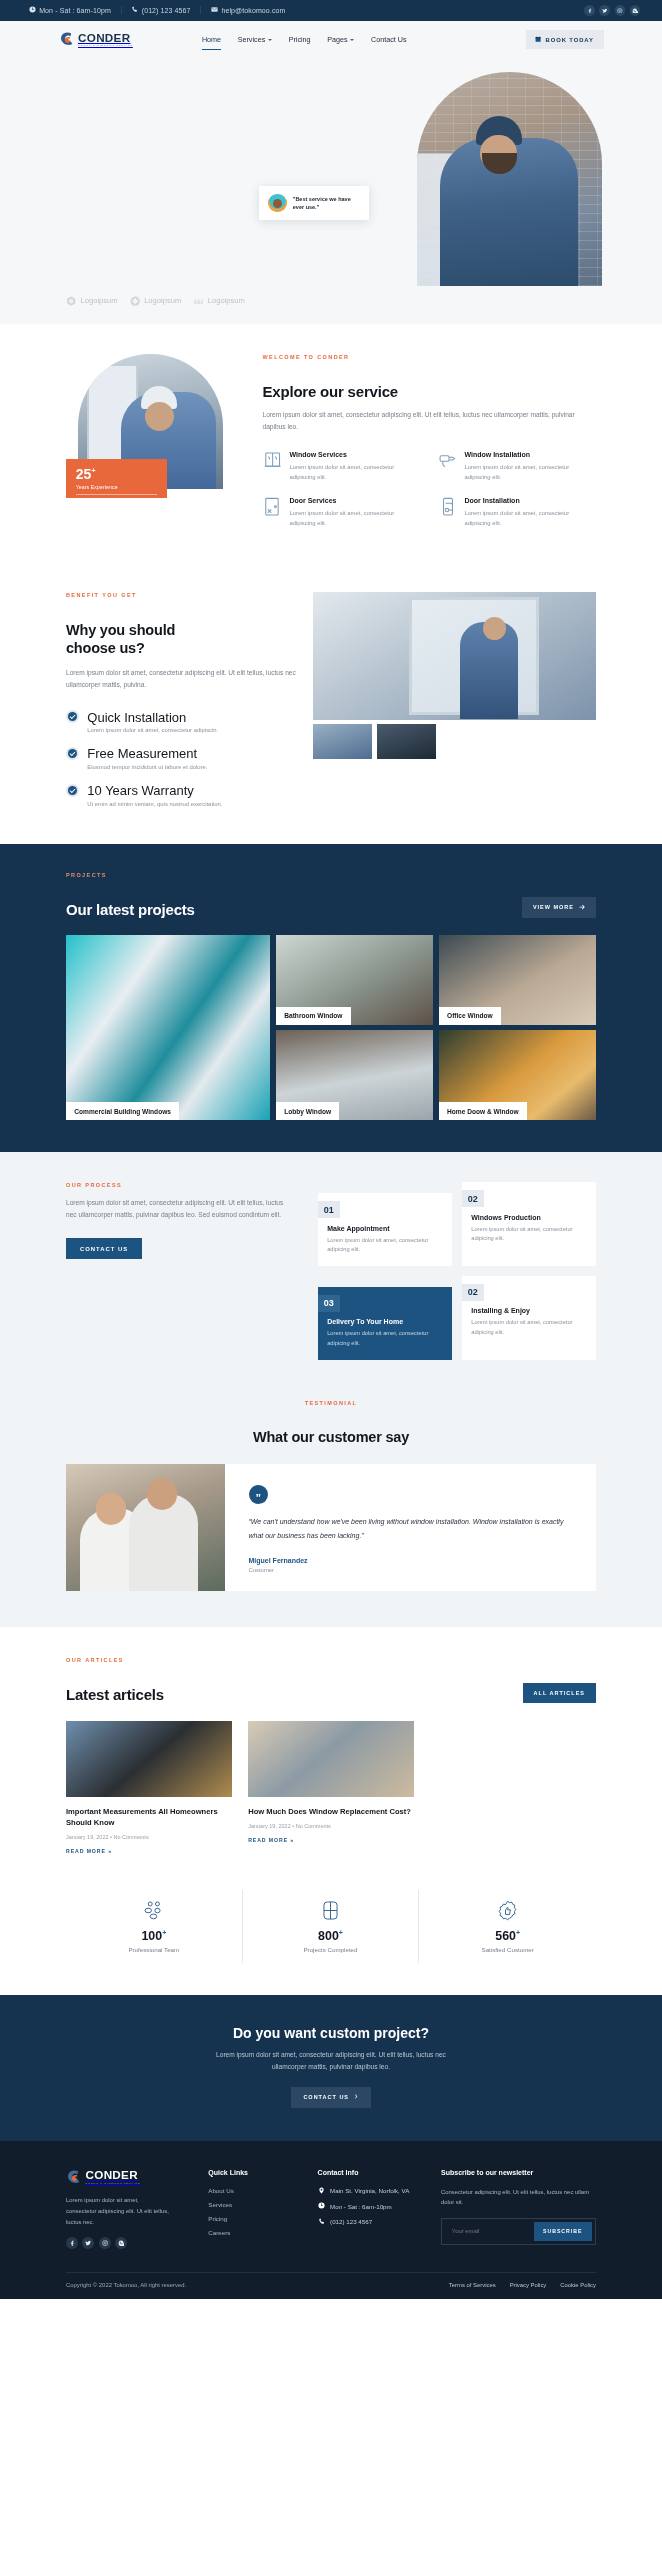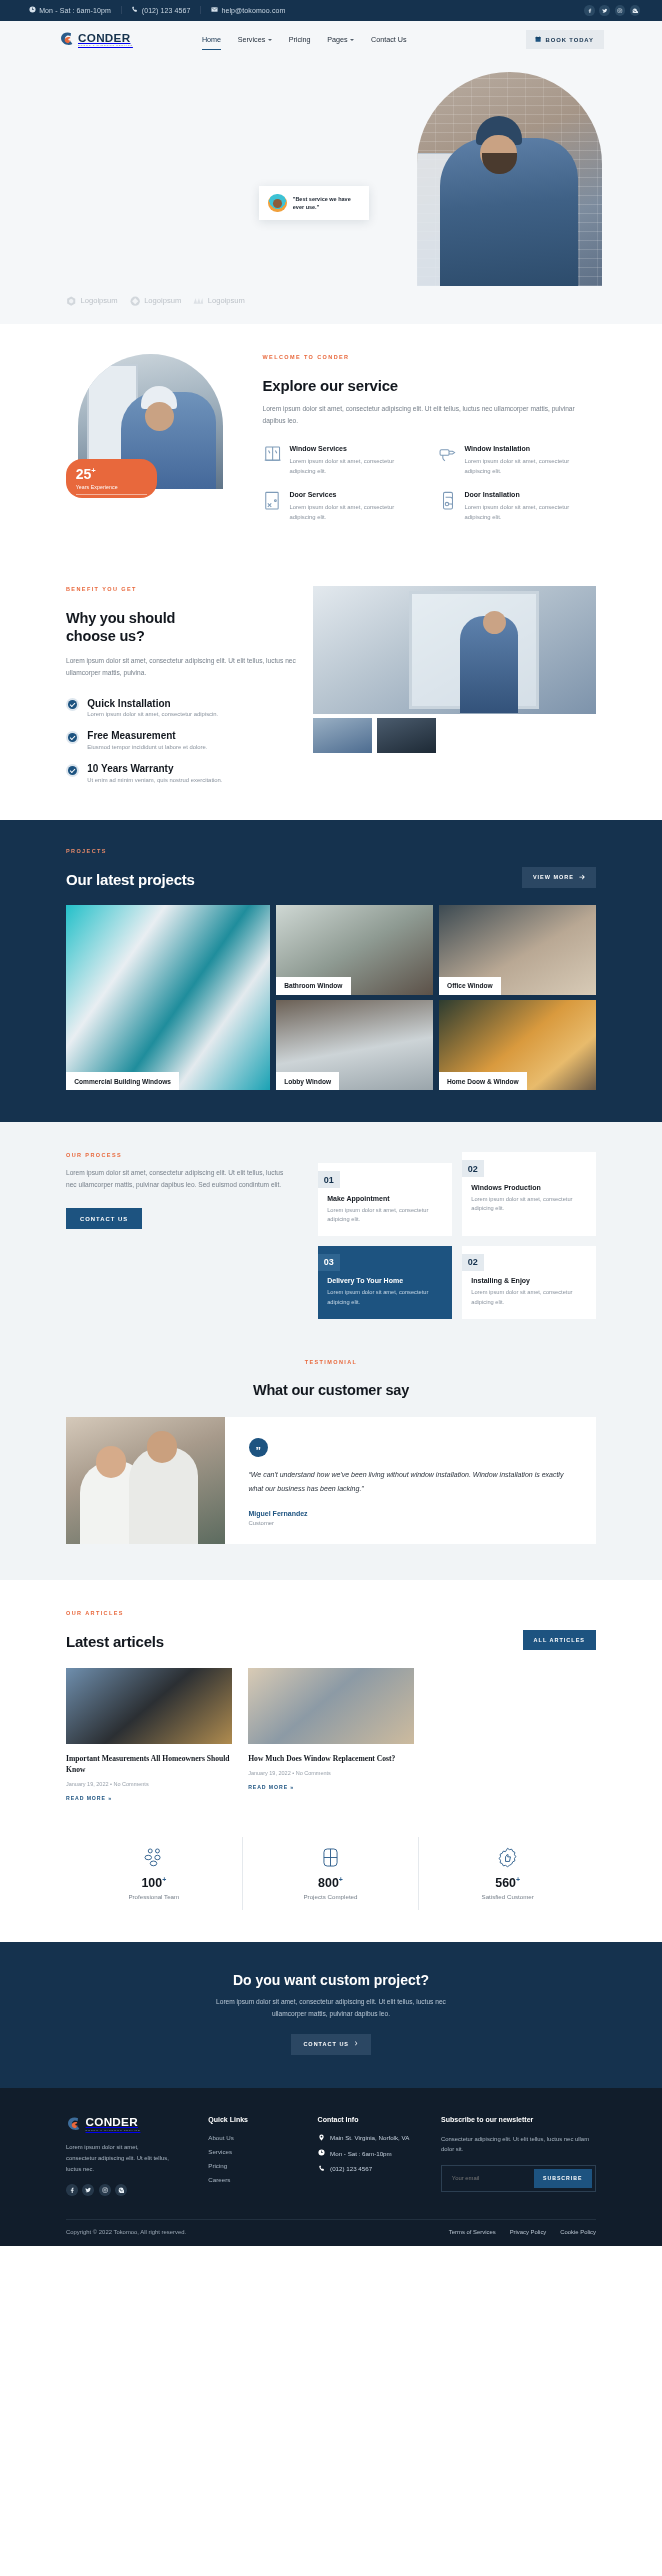--- a/index.html
+++ b/index.html
@@ -92,48 +92,48 @@
   .explore-left { position:relative; width:173px; flex:none; }
   .ex-photo {
     width:145px; height:135px; border-radius:72px 72px 0 0; overflow:hidden; position:relative;
     background:linear-gradient(170deg,#cfd8de 0%,#9fb0bd 45%,#5f7489 100%); margin-left:12.4px;
   }
   .ex-photo .w { position:absolute; left:8.3px; top:9.7px; width:51px; height:97px; background:#e6ecf1; border:2.1px solid #c3ced8;}
   .ex-photo .p { position:absolute; left:43px; bottom:0; width:95px; height:97px; background:linear-gradient(180deg,#6f93bb 0%,#44689a 100%); border-radius:37px 30px 0 0;}
   .ex-photo .hh { position:absolute; left:63px; top:32px; width:36px; height:23px; background:#e9eef3; border-radius:18px 18px 3.5px 3.5px;}
   .ex-photo .ff { position:absolute; left:67px; top:48px; width:29px; height:29px; background:#c9a283; border-radius:14.5px;}
   .exp-badge {
-    position:absolute; left:0; top:105px; background:#e8683c; color:#fff; width:91px; padding:8.3px 7px 7.6px 9.7px;border-radius:16px;
+    position:absolute; left:0; top:105px; background:#e8683c; color:#fff; width:101px; padding:8.3px 7px 7.6px 9.7px;
   }
   .exp-badge .num { font-size:14px; font-weight:bold; line-height:1; }
   .exp-badge .num sup { font-size:7.6px; }
   .exp-badge .lbl { font-size:5.2px; margin-top:2.8px; letter-spacing:0.1px;}
   .exp-badge:after { content:""; position:absolute; left:9.7px; right:9.7px; bottom:3.5px; height:0.7px; background:rgba(255,255,255,.5);}
 
   .eyebrow { font-size:5.5px; letter-spacing:1.4px; color:#e8683c; font-weight:bold; text-transform:uppercase; }
-  .sec-title { font-size:15px; font-weight:bold; color:#13181f; margin-top:17px; letter-spacing:-0.2px;}
+  .sec-title { font-size:15px; font-weight:bold; color:#13181f; margin-top:23px; letter-spacing:-0.2px;}
   .sec-desc { font-size:6.6px; line-height:1.85; color:#77808b; margin-top:9px; }
   .svc-grid { display:grid; grid-template-columns:1fr 1fr; gap:15px 16.6px; margin-top:18px; }
   .svc { display:flex; gap:7.6px; }
   .svc-ic { width:19.3px; height:19.3px; flex:none; }
   .svc-ic svg { width:19.3px; height:19.3px; stroke:#7e9bb8; fill:none; stroke-width:1.5; }
   .svc h4 { font-size:7px; font-weight:bold; color:#13181f; }
   .svc p { font-size:5.9px; line-height:1.7; color:#8a939e; margin-top:3.5px; }
 
   
   .why { padding:28px 0 37px; background:#fff; }
   .why .wrap { display:flex; gap:12px; align-items:flex-start;justify-content:space-between; }
   .why-left { width:235px; }
   .why .sec-title { font-size:14.5px; line-height:1.3; }
   .benefits { margin-top:18px; display:flex; flex-direction:column; gap:13px; }
   .ben { display:flex; gap:8.3px; align-items:flex-start; }
   .ben-ic { width:13px; height:13px; border-radius:50%; background:#dde6ee; display:flex; align-items:center; justify-content:center; flex:none; margin-top:0.7px;}
   .ben-ic i { width:9px; height:9px; border-radius:50%; background:#1d5380; display:block; position:relative;}
   .ben-ic i:after { content:""; position:absolute; left:2.4px; top:2.8px; width:3.5px; height:1.7px; border-left:1px solid #fff; border-bottom:1px solid #fff; transform:rotate(-45deg);}
-  .ben h4 { font-size:10px; font-weight:bold; color:#13181f;}
+  .ben h4 { font-size:13px; font-weight:normal; color:#13181f;}
   .ben p { font-size:5.9px; color:#8a939e; margin-top:2.8px;}
   .why-right { flex:1; }
   .why-main {
     height:128px; background:linear-gradient(150deg,#e3e9ee 0%,#b9c6d1 40%,#7d93ab 100%); position:relative; overflow:hidden;
   }
   .why-main .win { position:absolute; left:34%; top:5.5px; width:46%; height:92%; background:rgba(238,244,248,.75); border:3.5px solid #c9d4dd;}
   .why-main .per { position:absolute; left:52%; top:30px; width:58px; height:97px; background:linear-gradient(180deg,#5e82ad 0%,#33527a 100%); border-radius:23.5px 19.3px 0 0;}
   .why-main .hd { position:absolute; left:60%; top:25px; width:23.5px; height:23.5px; border-radius:11.7px; background:#caa385;}
   .why-thumbs { display:grid; grid-template-columns:1fr 1fr; gap:4.1px; margin-top:4.1px; width:123px; }
   .why-thumbs div { height:35px; }
@@ -169,21 +169,21 @@
   .proc-grid { flex:1; display:grid; grid-template-columns:1fr 1fr; gap:9.7px; }
   .pcard { background:#fff; padding:9.7px 9.7px 11px; position:relative; }
   .pcard .pnum { display:inline-block; background:#e4eaef; color:#15324e; font-size:9px; font-weight:bold; padding:3.5px 6.2px; margin:-9.7px 0 6.2px -9.7px;}
   .pcard h4 { font-size:7px; font-weight:bold; color:#13181f; }
   .pcard p { font-size:5.7px; line-height:1.7; color:#8a939e; margin-top:4.1px; }
   .pcard.dark { background:#1d5380; color:#fff; }
   .pcard.dark .pnum { background:#2f6591; color:#fff; }
   .pcard.dark h4 { color:#fff; }
   .pcard.dark p { color:#c7d8e6; }
   .pc1 { margin-top:11px; }
-  .pc3 { }
+  .pc3 { margin-top:11px; }
 
   
   .testi { background:#f1f4f6; padding:4.1px 0 36px; text-align:center; }
   .testi .eyebrow { display:block; }
   .testi .sec-title { font-size:14.5px; }
   .testi-card { margin-top:19.3px; display:flex; background:#fff; text-align:left; }
   .testi-photo { width:159px; flex:none; background:linear-gradient(160deg,#d5c9ba 0%,#a79a8b 40%,#5c6b5f 100%); position:relative; overflow:hidden;}
   .testi-photo .p1 { position:absolute; left:14px; bottom:0; width:66px; height:83px; background:#f2f3f1; border-radius:32px 28px 0 0;}
   .testi-photo .p2 { position:absolute; left:63px; bottom:0; width:69px; height:97px; background:#e9eae7; border-radius:33px 29px 0 0;}
   .testi-photo .h1c { position:absolute; left:30px; bottom:66px; width:30px; height:32px; border-radius:15px; background:#d6ab8a;}
@@ -196,21 +196,21 @@
 
   
   .articles { background:#fff; padding:30px 0 14px; }
   .art-head { display:flex; justify-content:space-between; align-items:flex-end; }
   .all-articles { background:#1d5380; color:#fff; font-size:5.5px; letter-spacing:1px; font-weight:bold; padding:7px 11px; text-decoration:none;}
   .art-grid { display:grid; grid-template-columns:repeat(3,1fr); gap:16.6px; margin-top:18px; }
   .art-img { height:76px; }
   .ai1 { background:linear-gradient(140deg,#6f8fae 0%,#2b2f33 50%,#b08c4f 100%); }
   .ai2 { background:linear-gradient(140deg,#a08774 0%,#3c5f91 55%,#8b7360 100%); }
   .ai3 { background:linear-gradient(140deg,#d9cbb5 0%,#8c9aa5 45%,#cdbb9e 100%); }
-  .art h3 { font-size:7.6px; font-weight:bold; line-height:1.45; color:#13181f; margin-top:9px;font-family:Liberation Serif, serif;}
+  .art h3 { font-size:7.6px; font-weight:bold; line-height:1.45; color:#13181f; margin-top:9px;}
   .art-meta { font-size:5.5px; color:#99a1ab; margin-top:6.2px; }
   .read-more { display:inline-block; margin-top:8.3px; font-size:5.2px; letter-spacing:0.9px; font-weight:bold; color:#1d5380; text-decoration:none;}
 
   
   .stats { background:#fff; padding:21px 0 32px; }
   .stat-grid { display:grid; grid-template-columns:repeat(3,1fr); }
   .stat { text-align:center; padding:9.7px 0; border-right:0.7px solid #e5e9ed; }
   .stat:last-child { border-right:none; }
   .stat svg { width:21px; height:21px; stroke:#2b5c8a; fill:none; stroke-width:1.4; }
   .stat .val { font-size:12.4px; font-weight:bold; color:#13181f; margin-top:6.2px;}

